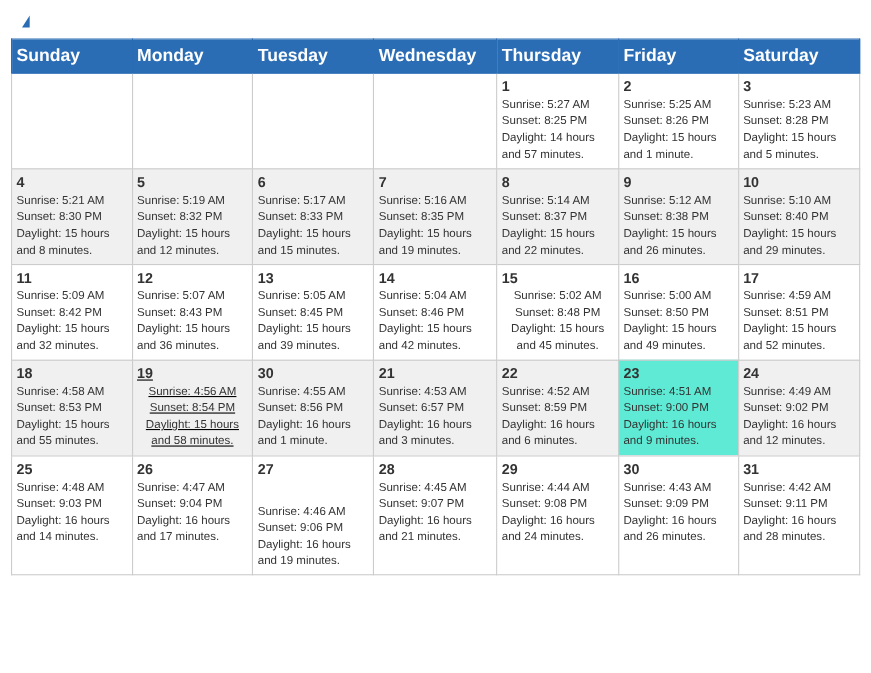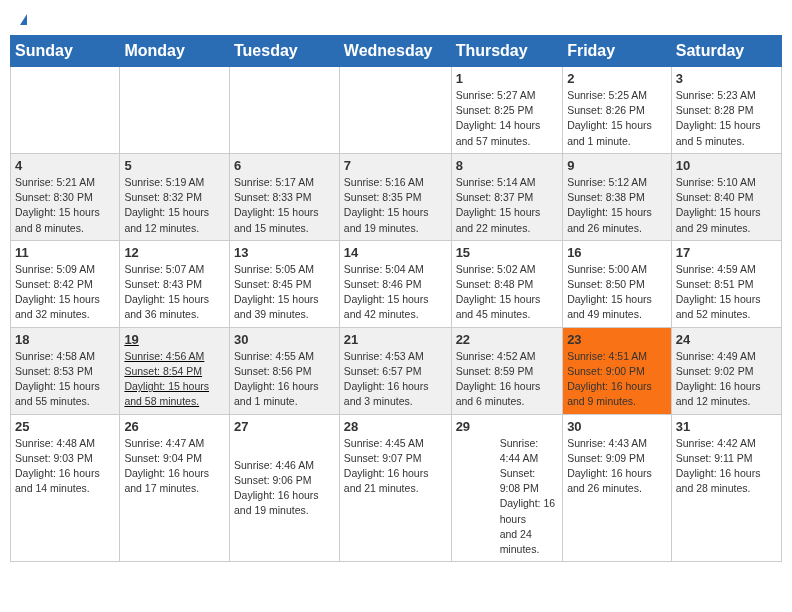--- a/index.html
+++ b/index.html
@@ -206,21 +206,21 @@
         </td>
         <td>
           <span class="day-number">14</span>
           <div class="day-info" style="white-space: pre-line;">Sunrise: 5:04 AM
 Sunset: 8:46 PM
 Daylight: 15 hours
 and 42 minutes.</div>
         </td>
         <td>
           <span class="day-number">15</span>
-          <div class="day-info" style="white-space: pre-line;">Sunrise: 5:02 AM
+          <div class="day-info" style="white-space: pre-line; text-align: center;">Sunrise: 5:02 AM
 Sunset: 8:48 PM
 Daylight: 15 hours
 and 45 minutes.</div>
         </td>
         <td>
           <span class="day-number">16</span>
           <div class="day-info" style="white-space: pre-line;">Sunrise: 5:00 AM
 Sunset: 8:50 PM
 Daylight: 15 hours
 and 49 minutes.</div>
@@ -236,21 +236,21 @@
       <tr style="background: rgb(240, 240, 240);">
         <td style="background: rgb(240, 240, 240);">
           <span class="day-number">18</span>
           <div class="day-info" style="white-space: pre-line;">Sunrise: 4:58 AM
 Sunset: 8:53 PM
 Daylight: 15 hours
 and 55 minutes.</div>
         </td>
         <td style="background: rgb(240, 240, 240); text-decoration: underline;">
           <span class="day-number">19</span>
-          <div class="day-info" style="white-space: pre-line;">Sunrise: 4:56 AM
+          <div class="day-info" style="white-space: pre-line; text-align: center;">Sunrise: 4:56 AM
 Sunset: 8:54 PM
 Daylight: 15 hours
 and 58 minutes.</div>
         </td>
         <td style="background: rgb(240, 240, 240);">
           <span class="day-number">30</span>
           <div class="day-info" style="white-space: pre-line;">Sunrise: 4:55 AM
 Sunset: 8:56 PM
 Daylight: 16 hours
 and 1 minute.</div>
@@ -262,21 +262,21 @@
 Daylight: 16 hours
 and 3 minutes.</div>
         </td>
         <td style="background: rgb(240, 240, 240);">
           <span class="day-number">22</span>
           <div class="day-info" style="white-space: pre-line;">Sunrise: 4:52 AM
 Sunset: 8:59 PM
 Daylight: 16 hours
 and 6 minutes.</div>
         </td>
-        <td style="background: #f97316;">
+        <td style="background: #5eead4;">
           <span class="day-number">23</span>
           <div class="day-info" style="white-space: pre-line;">Sunrise: 4:51 AM
 Sunset: 9:00 PM
 Daylight: 16 hours
 and 9 minutes.</div>
         </td>
         <td style="background: rgb(240, 240, 240);">
           <span class="day-number">24</span>
           <div class="day-info" style="white-space: pre-line;">Sunrise: 4:49 AM
 Sunset: 9:02 PM
@@ -308,21 +308,21 @@
         </td>
         <td>
           <span class="day-number">28</span>
           <div class="day-info" style="white-space: pre-line;">Sunrise: 4:45 AM
 Sunset: 9:07 PM
 Daylight: 16 hours
 and 21 minutes.</div>
         </td>
         <td>
           <span class="day-number">29</span>
-          <div class="day-info" style="white-space: pre-line; margin-left: 44px;">Sunrise: 4:44 AM
+          <div class="day-info" style="white-space: pre-line;">Sunrise: 4:44 AM
 Sunset: 9:08 PM
 Daylight: 16 hours
 and 24 minutes.</div>
         </td>
         <td>
           <span class="day-number">30</span>
           <div class="day-info" style="white-space: pre-line;">Sunrise: 4:43 AM
 Sunset: 9:09 PM
 Daylight: 16 hours
 and 26 minutes.</div>

